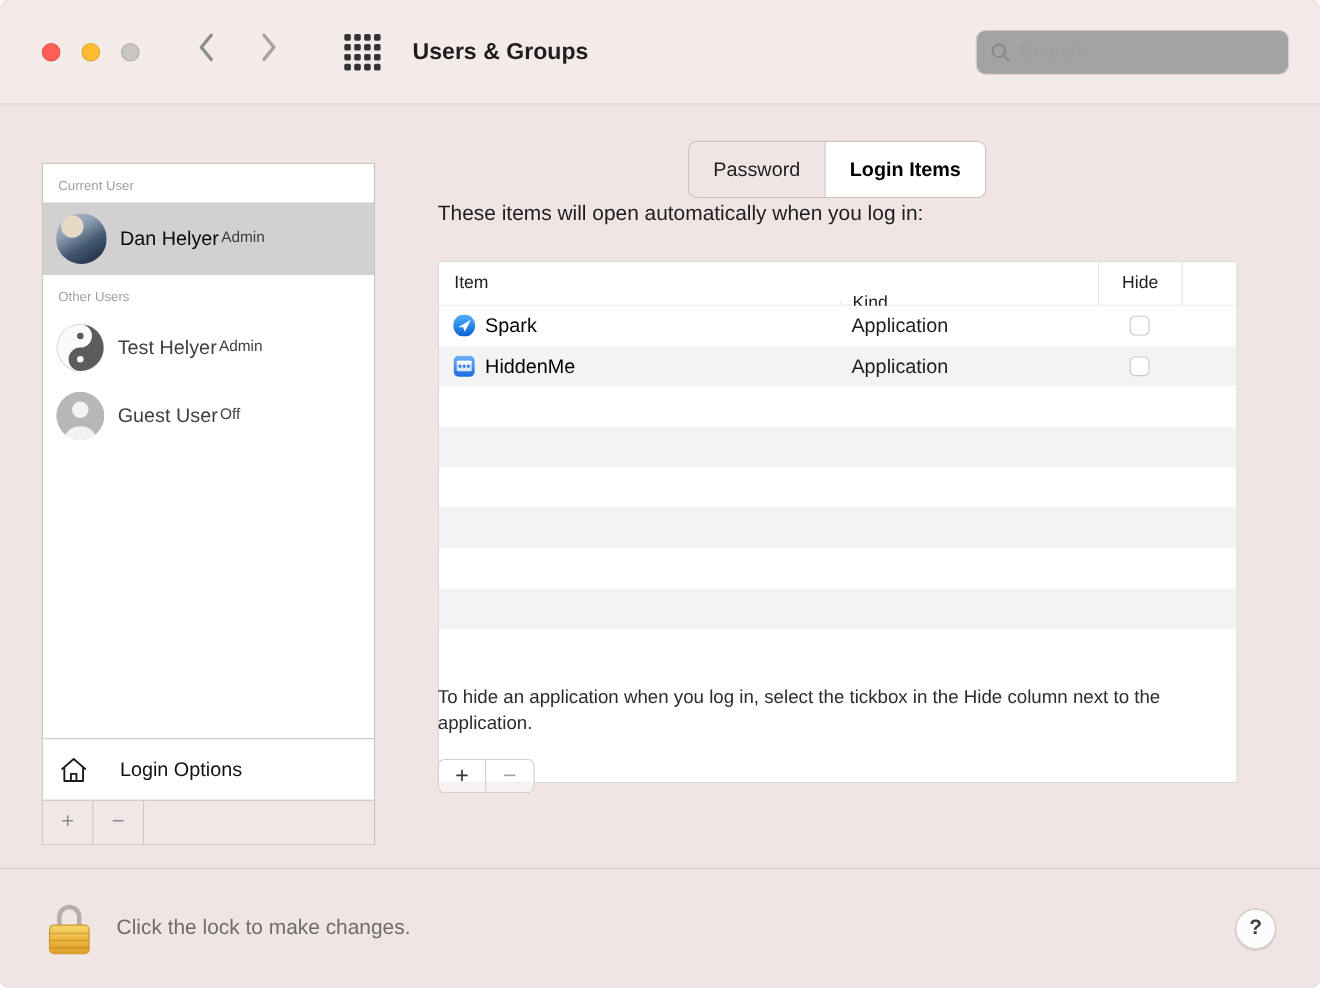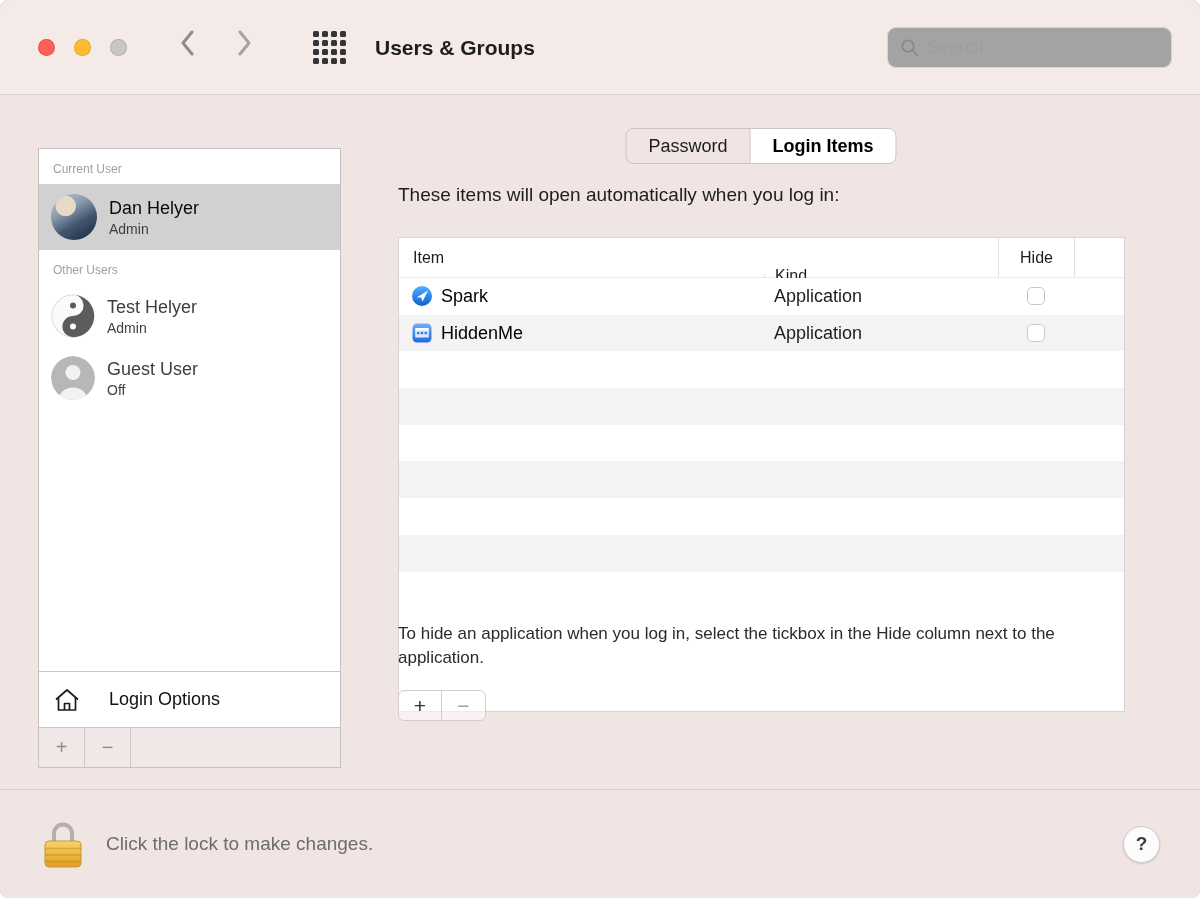--- a/index.html
+++ b/index.html
@@ -55,42 +55,42 @@
   .user-row{ display:flex; align-items:center; gap:12px; padding:0 12px; height:66px; }
   .user-row.selected{ background:#d2d0d0; }
   .user-row.dim{ height:62px; }
   .avatar{ width:46px; height:46px; border-radius:50%; overflow:hidden; flex:none; display:block; }
   .user-row.dim .avatar{ width:44px; height:44px; }
   .avatar-photo{
     background:
       radial-gradient(circle at 32% 26%, #e6d9c6 0 21%, rgba(0,0,0,0) 23%),
       linear-gradient(150deg,#b9c7d8 0%,#8a9aae 35%,#41566e 62%,#22334a 90%);
   }
-  .user-meta{ display:flex; flex-direction:column; gap:2px; }
+  .user-meta{ display:flex; gap:2px; }
   .user-name{ font-size:18px; color:#0a0a0a; }
   .user-role{ font-size:14px; color:#3f3f3f; }
   .user-row.dim .user-name, .user-row.dim .user-role{ color:#404040; }
   .side-spacer{ flex:1; }
   .login-options{
     border-top:1px solid #c9c6c5; height:56px; display:flex; align-items:center;
     gap:29px; padding:0 15px; font-size:18px; color:#111; background:#fff;
   }
   .side-actions{
     border-top:1px solid #c9c6c5; height:40px; display:flex; background:#efe8e6;
   }
   .side-act{
     width:46px; border:none; border-right:1px solid #cfc7c5; background:transparent;
     font-size:20px; color:#8d8d8d; display:flex; align-items:center; justify-content:center;
     font-family:"Liberation Sans",sans-serif;
   }
 
   
   .tabset{
     position:absolute; top:128px; left:761px; transform:translateX(-50%);
-    display:inline-flex; height:36px; border:1px solid #ccc2c0; border-radius:8px;
+    display:inline-flex; height:52px; border:1px solid #ccc2c0; border-radius:8px;
     background:#f0e5e3; overflow:hidden;
   }
   .tab{
     display:flex; align-items:center; padding:0 22px; font-size:18px; color:#1d1d1f;
     background:transparent; border:none; font-family:"Liberation Sans",sans-serif;
   }
   .tab.active{ background:#fff; border-left:1px solid #ccc2c0; font-weight:700; color:#000; }
 
   .intro{
     position:absolute; left:398px; top:184px; font-size:19px; color:#1d1d1f;

